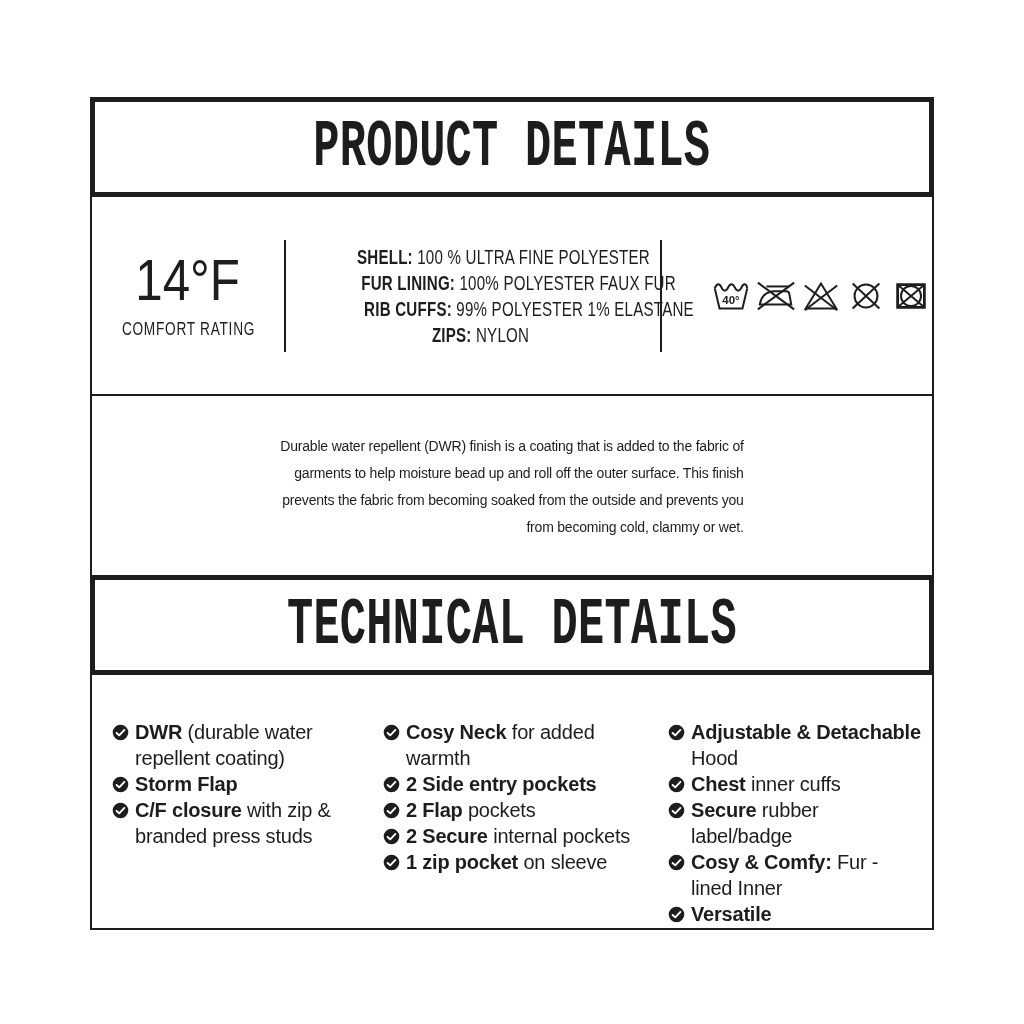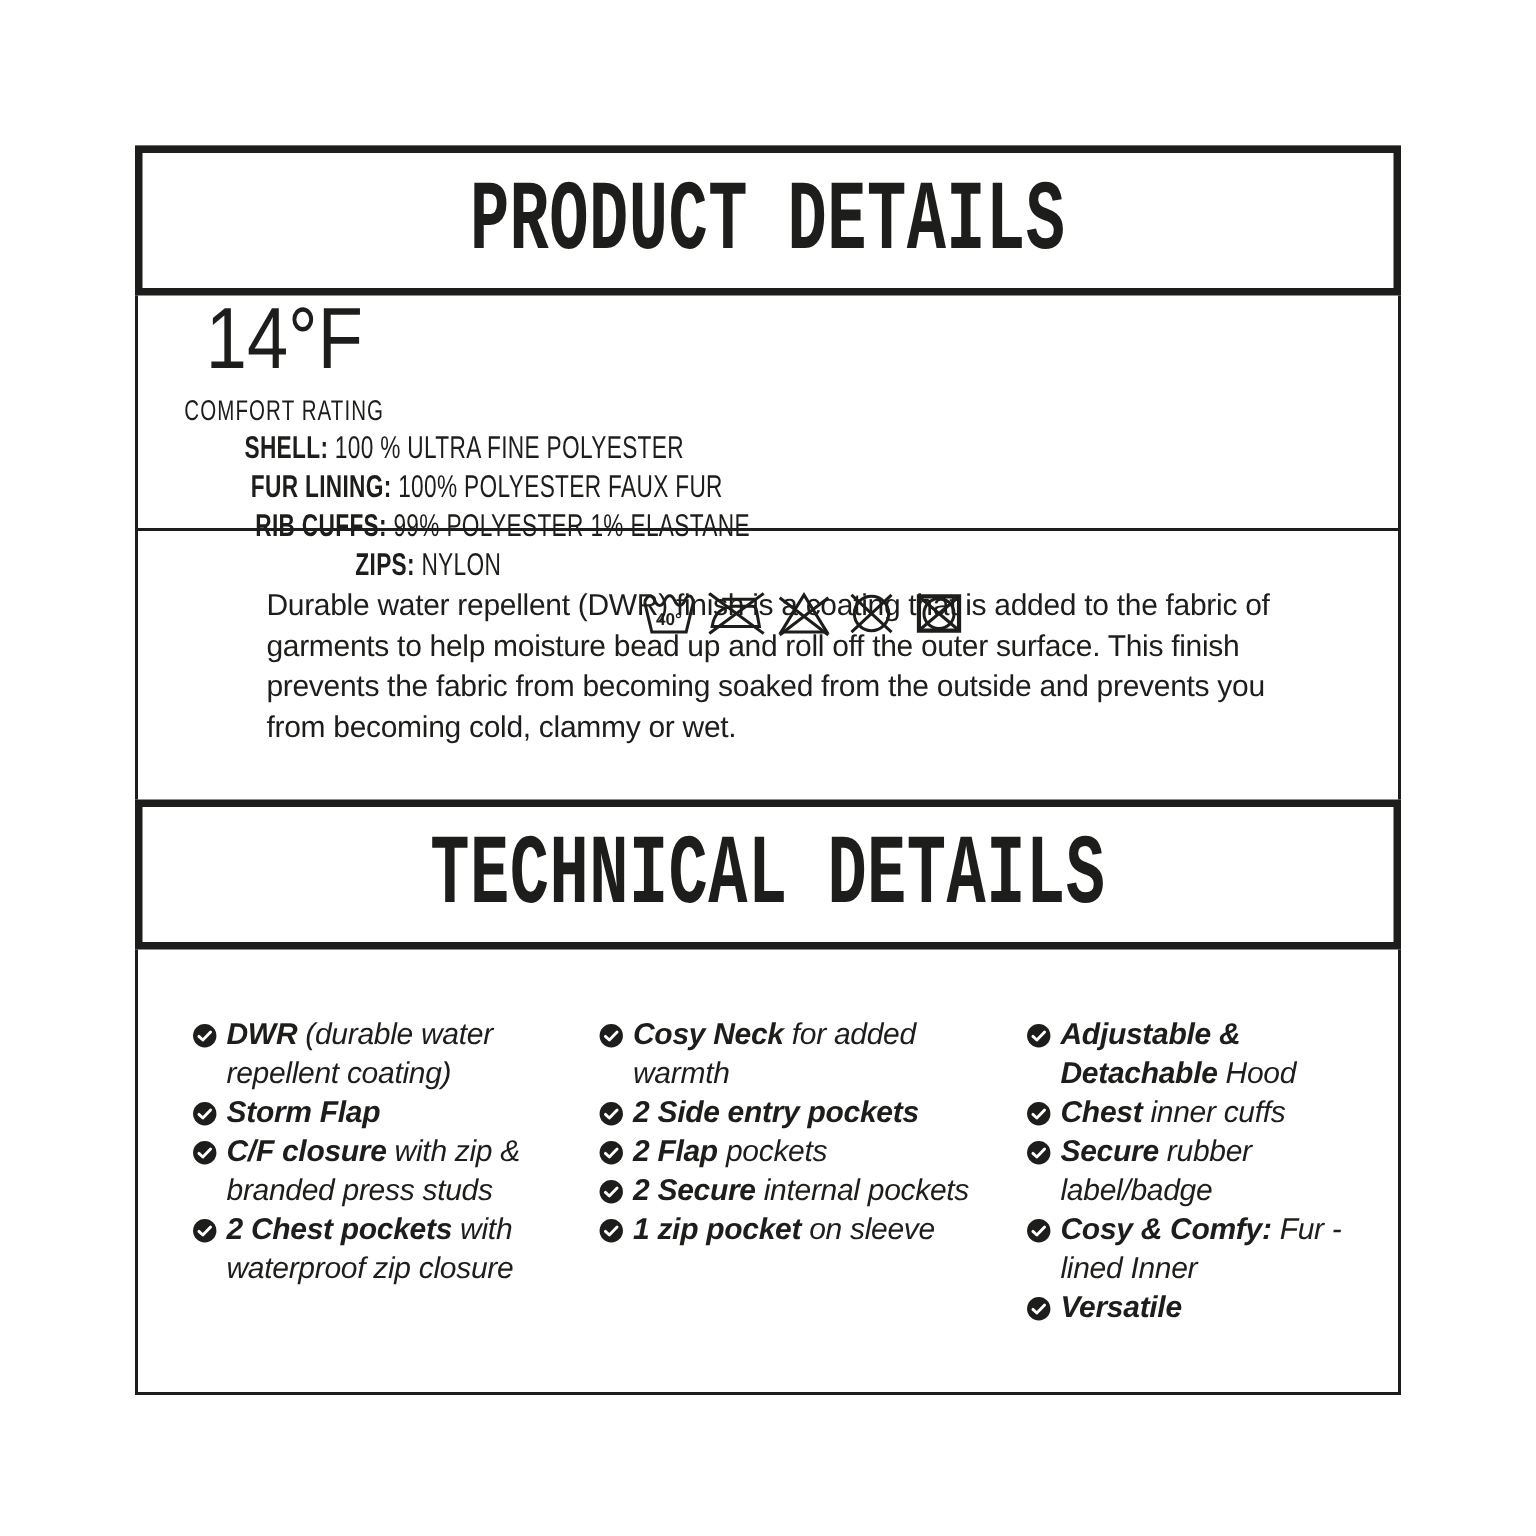--- a/index.html
+++ b/index.html
@@ -20,21 +20,21 @@
     display: flex; align-items: center; justify-content: center;
     background: #fff;
     font-family: Liberation Mono, monospace;
   }
   .header-box h1 {
     margin: 0; font-size: 66px; font-weight: bold; white-space: nowrap;
     transform: scaleX(0.66); transform-origin: center;
     letter-spacing: 0.5px;
   }
   
-  .info-row { height: 155px; display: flex; align-items: stretch; flex-direction: column; }
+  .info-row { height: 197px; display: flex; align-items: stretch; }
   .cell-comfort {
     width: 195px; display: flex; flex-direction: column;
     align-items: center; justify-content: center;
   }
   .temp { font-size: 58px; line-height: 1; white-space: nowrap;
           transform: scaleX(0.85); transform-origin: center; }
   .temp-label { font-size: 19px; margin-top: 9px; white-space: nowrap;
           letter-spacing: 1px; transform: scaleX(0.72); transform-origin: center; }
   .vdivider { width: 2px; background: #1d1d1b; height: 112px; align-self: center; }
   .cell-fabric {
@@ -45,25 +45,25 @@
   .fabric-line .inner { display: inline-block; transform: scaleX(0.72);
     transform-origin: center; white-space: nowrap; letter-spacing: 0.3px; }
   .fabric-line b { margin-right: 6px; }
   .cell-care { flex: 1; display: flex; align-items: center; justify-content: center; gap: 3px; margin-left: 48px; }
   .care-icon { width: 42px; height: 38px; }
   .care-icon * { vector-effect: non-scaling-stroke; }
   
   .hline { height: 2px; background: #1d1d1b; margin: 0 -2px; }
   .desc-section { height: 181px; display: flex; align-items: center; justify-content: center; }
   .desc-section p {
-    margin: 4px; text-align: left; font-size: 20px; line-height: 27px;
+    margin: 4px; text-align: right; font-size: 14px; line-height: 27px;
     white-space: pre-line; letter-spacing: -0.2px;
   }
   
-  .tech-row { display: flex; padding: 44px 0 0 36px; box-sizing: border-box; font-style: italic; }
+  .tech-row { display: flex; padding: 44px 0 0 20px; box-sizing: border-box; }
   .tcol-1 { width: 271px; }
   .tcol-2 { width: 285px; }
   .tcol-3 { flex: 1; }
   .tech-row ul { list-style: none; margin: 0; padding: 0; }
   .tech-row li { display: flex; font-size: 20px; line-height: 26px;
                  padding-right: 10px; letter-spacing: -0.2px; }
   .check { flex: 0 0 17px; width: 17px; height: 17px; margin: 5px 6px 0 0; }
 </style>
 </head>
 <body>
@@ -158,27 +158,20 @@
   </li>
 
   <li>
     <svg class="check" viewBox="0 0 24 24">
       <circle cx="12" cy="12" r="11" fill="#1d1d1b"></circle>
       <path d="M6.5 12.6 L10.2 16 L17.5 8.4" stroke="#fff" stroke-width="2.7" fill="none" stroke-linecap="round" stroke-linejoin="round"></path>
     </svg>
     <span class="txt"><b>C/F closure</b><span> with zip &amp; branded press studs</span></span>
   </li>
 
-  <li>
-    <svg class="check" viewBox="0 0 24 24">
-      <circle cx="12" cy="12" r="11" fill="#1d1d1b"></circle>
-      <path d="M6.5 12.6 L10.2 16 L17.5 8.4" stroke="#fff" stroke-width="2.7" fill="none" stroke-linecap="round" stroke-linejoin="round"></path>
-    </svg>
-    <span class="txt"><b>2 Chest pockets</b><span> with waterproof zip closure</span></span>
-  </li>
 </ul>
     </div>
     <div class="tcol-2">
       <ul>
   <li>
     <svg class="check" viewBox="0 0 24 24">
       <circle cx="12" cy="12" r="11" fill="#1d1d1b"></circle>
       <path d="M6.5 12.6 L10.2 16 L17.5 8.4" stroke="#fff" stroke-width="2.7" fill="none" stroke-linecap="round" stroke-linejoin="round"></path>
     </svg>
     <span class="txt"><b>Cosy Neck</b><span> for added warmth</span></span>

